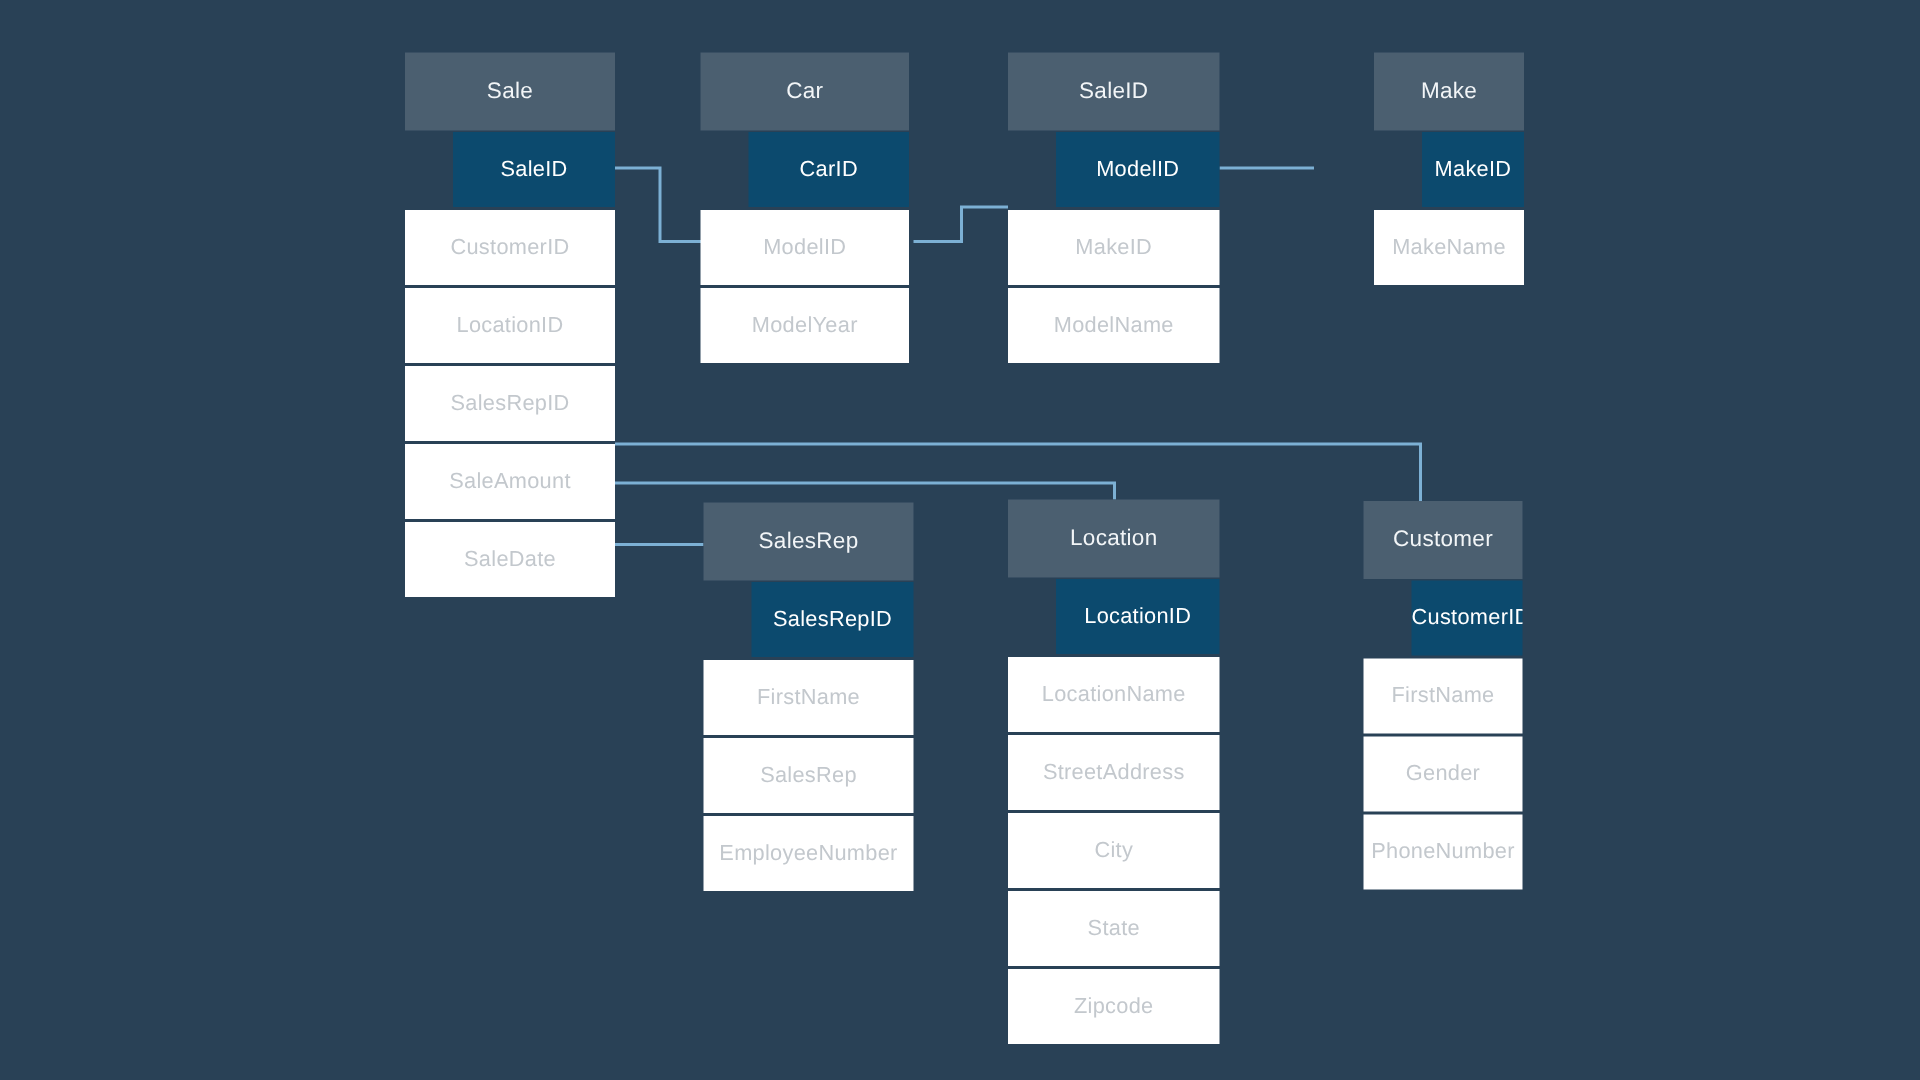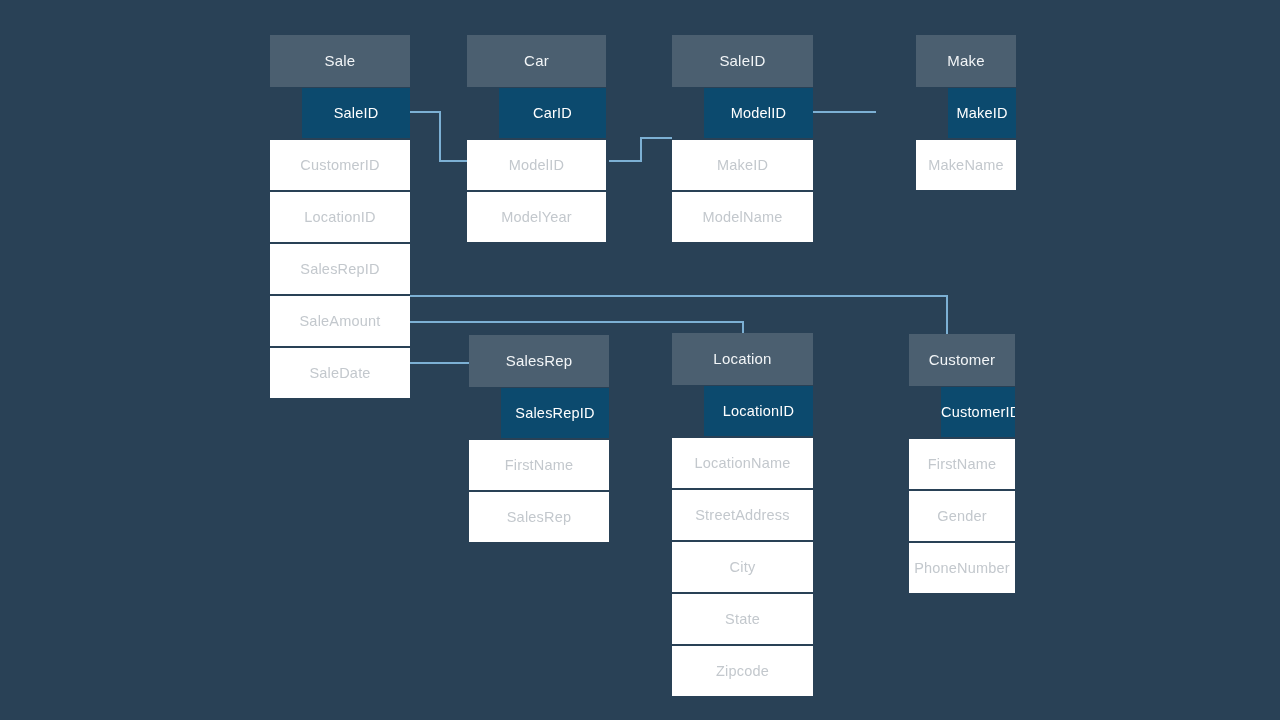--- a/index.html
+++ b/index.html
@@ -108,20 +108,21 @@
       <div class="entity" style="left: 876px; top: 35px; width: 140px; padding-left: 40px;">
         <div class="entity-header">Make</div>
         <div class="attr pk">MakeID</div>
         <div class="attr">MakeName</div>
       </div>
       <div class="entity" style="left: 469px; top: 335px; width: 140px;">
         <div class="entity-header">SalesRep</div>
         <div class="attr pk">SalesRepID</div>
         <div class="attr">FirstName</div>
         <div class="attr">SalesRep</div>
+        <div class="attr">EmployeeNumber</div>
       </div>
       <div class="entity" style="left: 672px; top: 333px; width: 141px;">
         <div class="entity-header">Location</div>
         <div class="attr pk">LocationID</div>
         <div class="attr">LocationName</div>
         <div class="attr">StreetAddress</div>
         <div class="attr">City</div>
         <div class="attr">State</div>
         <div class="attr">Zipcode</div>
       </div>

